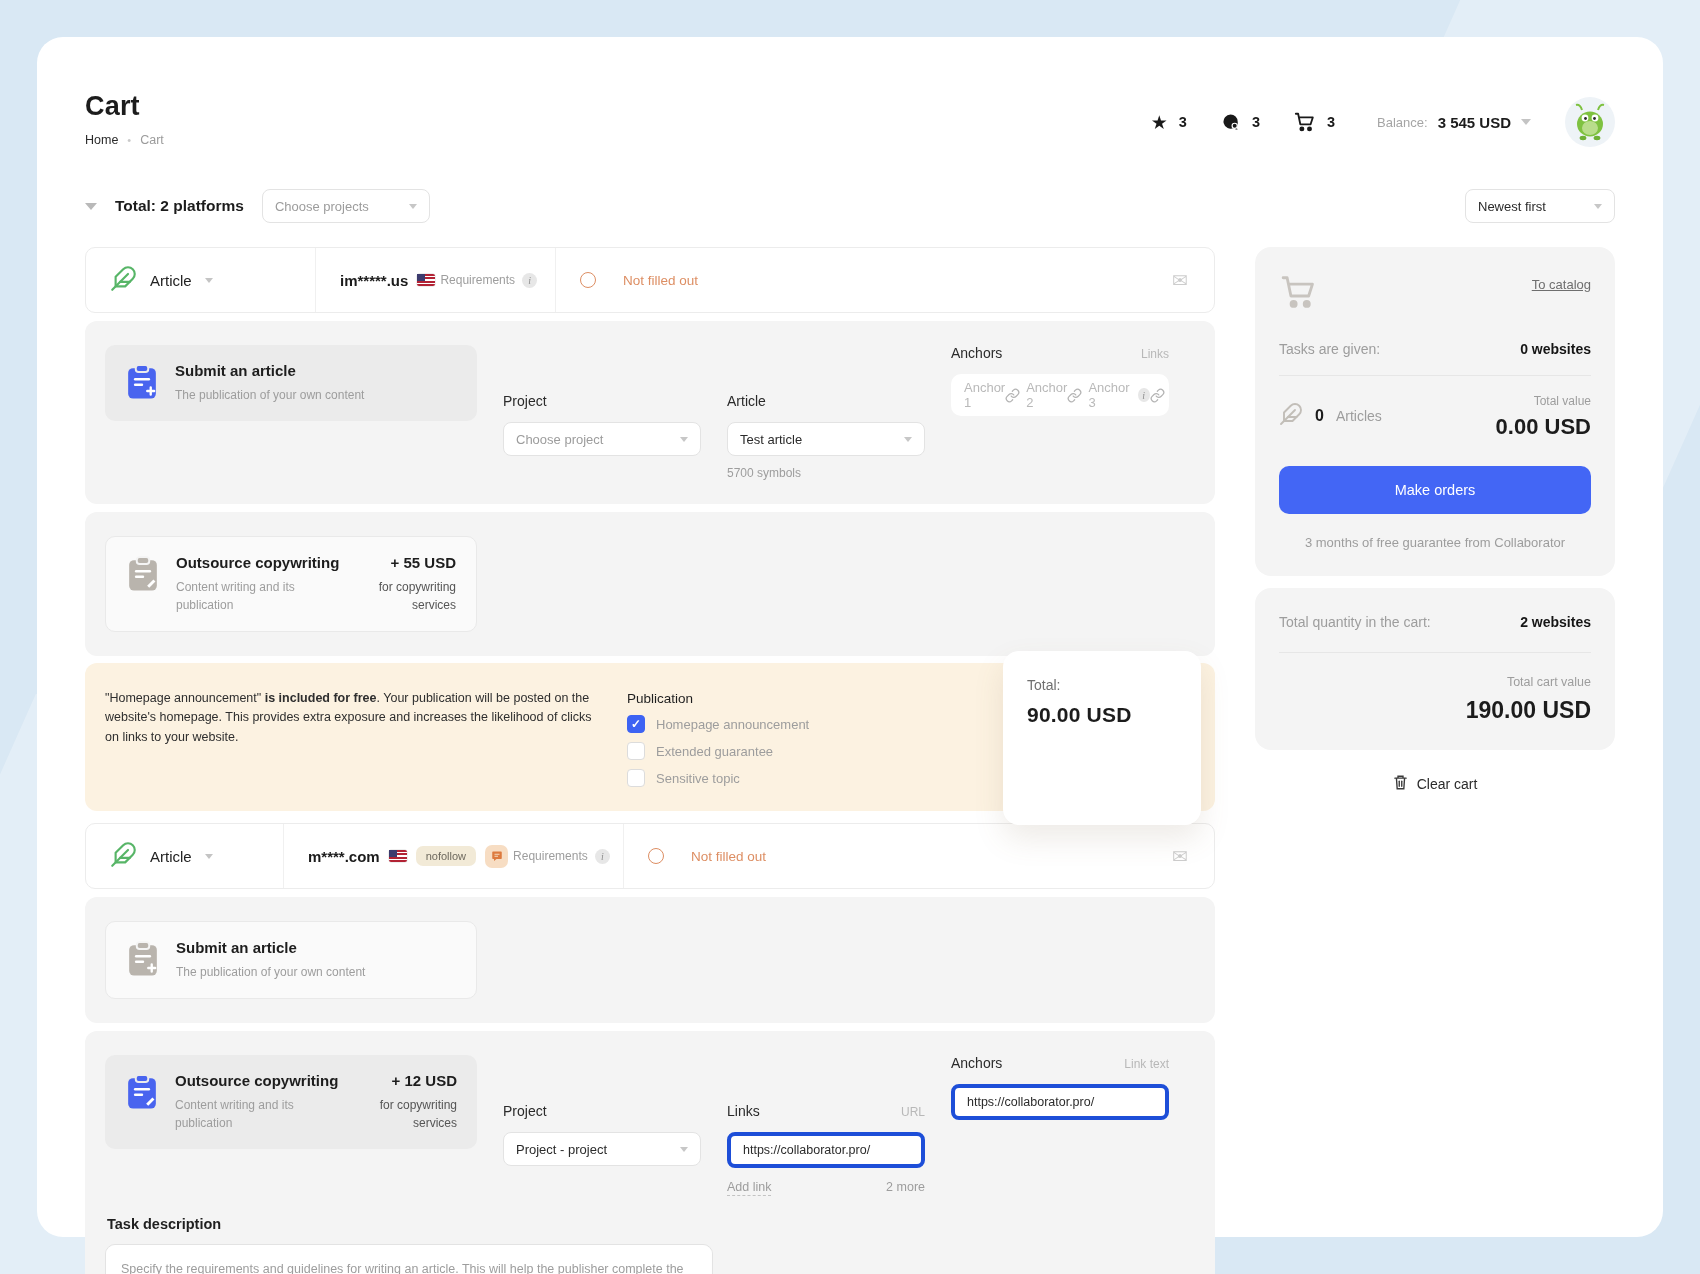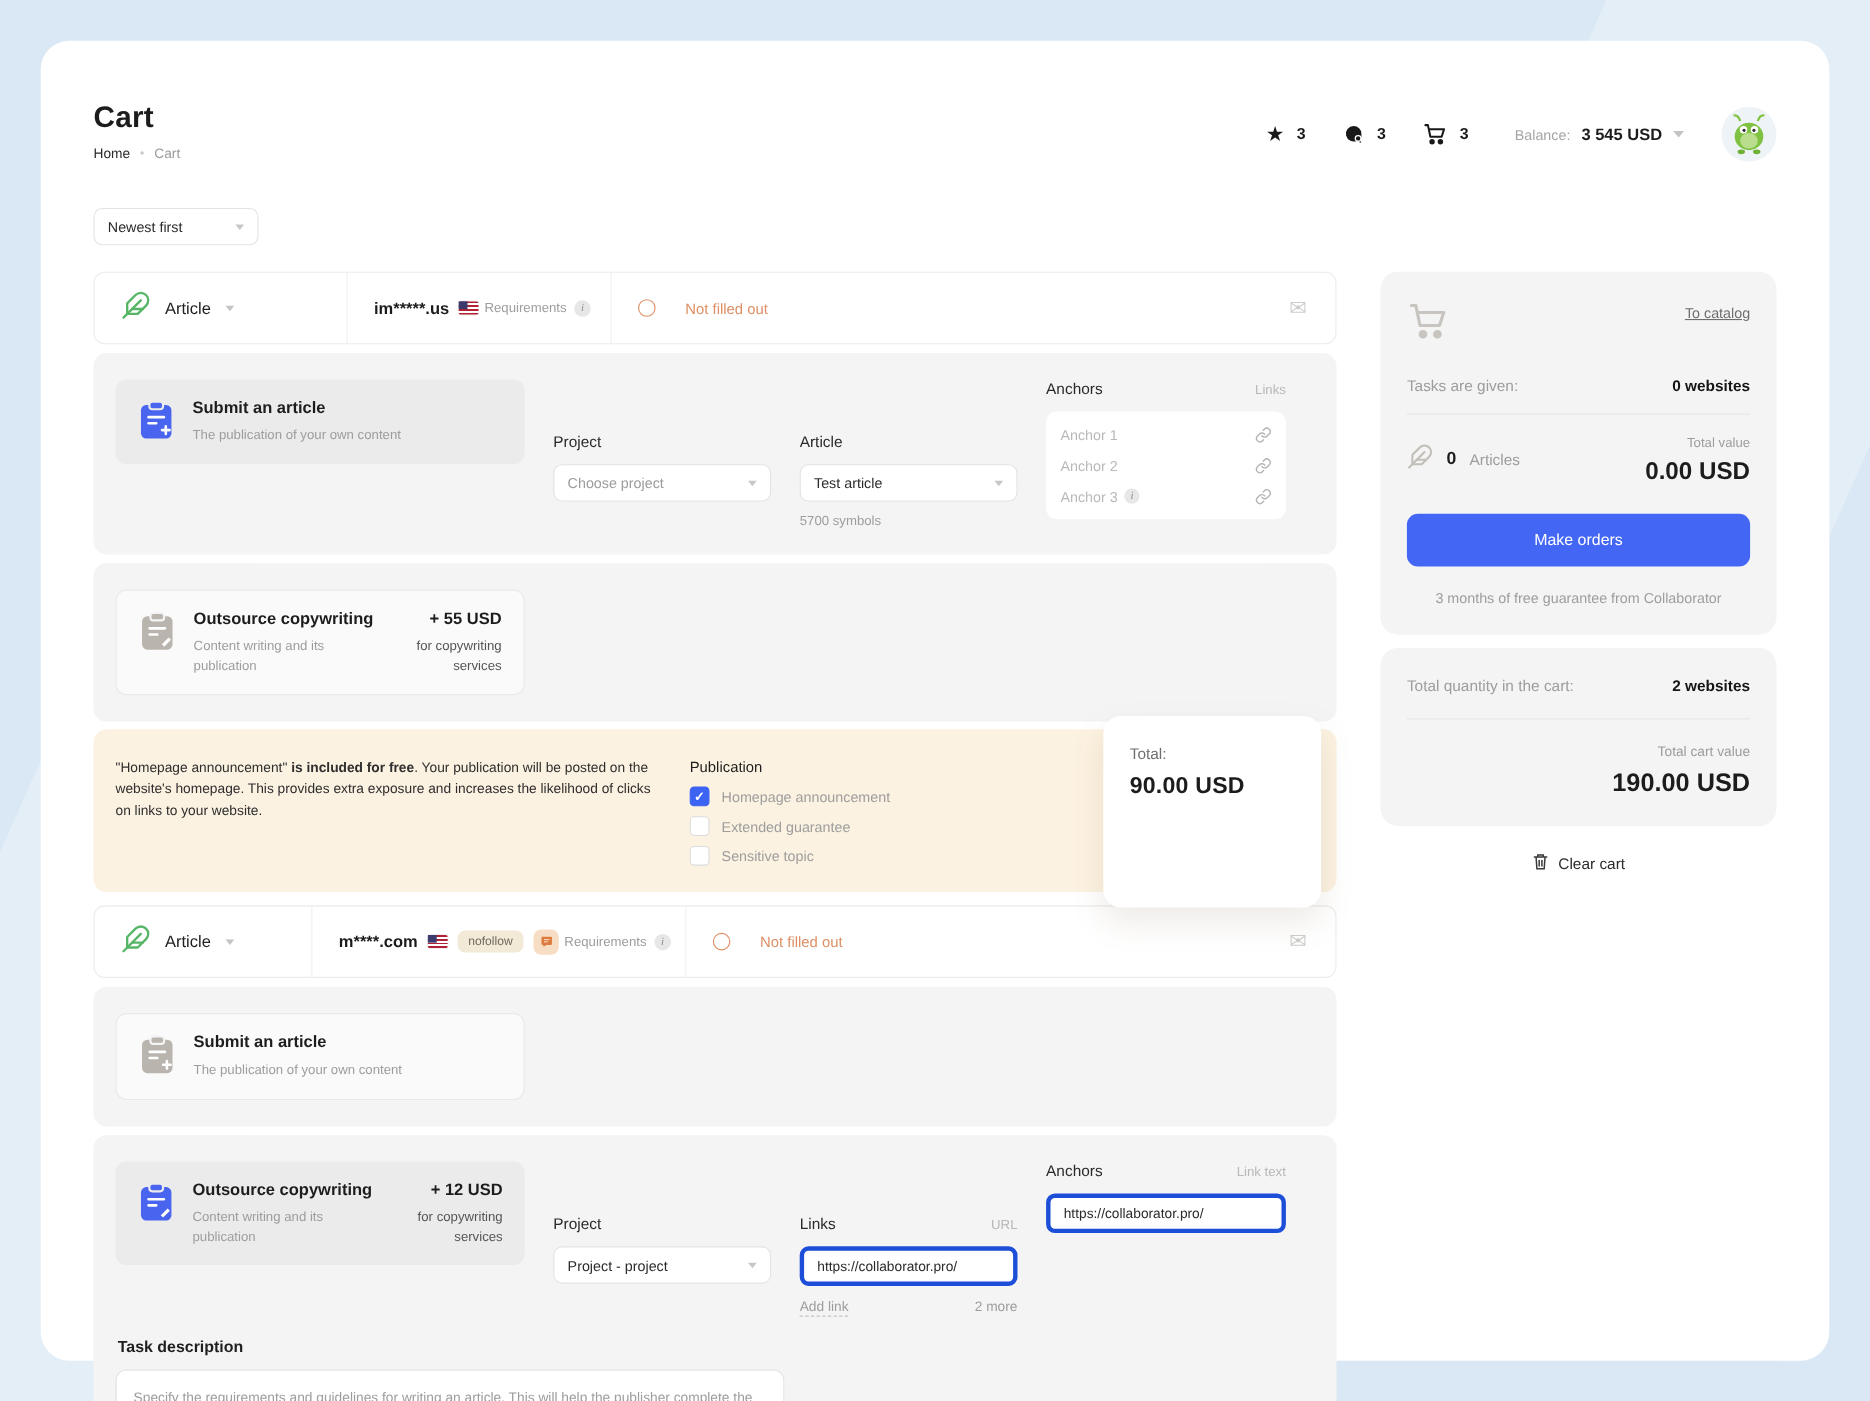--- a/index.html
+++ b/index.html
@@ -89,21 +89,21 @@
   .cb-sub { font-size:12px; color:#9d9d9d; line-height:1.5; max-width:150px; }
   .cb-note { font-size:12px; color:#555; line-height:1.5; text-align:right; }
 
   .fcol { display:flex; flex-direction:column; }
   .fcol.w198 { width:198px;margin-top:48px; } .fcol.w218 { width:218px; }
   .flabel-row { display:flex; justify-content:space-between; align-items:baseline; margin-bottom:13px; }
   .flabel { font-size:14px; color:#2a2a2a; }
   .flabel-side { font-size:12px; color:#b8b8b8; }
   .fhint { font-size:12px; color:#9d9d9d; margin-top:10px; }
   .text-input { height:36px; border:4px solid #1d4ed8; border-radius:8px; background:#fff; padding:0 12px; font-size:12.5px; color:#2b2b2b; font-family:"Liberation Sans", sans-serif; width:100%; }
-  .anchors-box { background:#fff; border-radius:10px; padding:10px 13px; display:flex; flex-direction:column; gap:6px; }
+  .anchors-box { background:#fff; border-radius:10px; padding:10px 13px; display:flex; gap:6px; }
   .anchor-row { display:flex; align-items:center; justify-content:space-between; height:22px; cursor:text; }
   .anchor-name { font-size:13px; color:#b9b9b9; display:flex; align-items:center; gap:6px; }
   .link-glyph { cursor:pointer; display:flex; }
   .sub-links-row { display:flex; justify-content:space-between; margin-top:12px; font-size:12.5px; color:#9d9d9d; }
   .add-link { border-bottom:1px dashed #c3c3c3; padding-bottom:1px; cursor:pointer; }
   .task-label { font-size:14.5px; color:#1f1f1f; margin:20px 0 12px 2px;font-weight:bold; }
   .task-area { width:608px; height:64px; border:1px solid #e3e3e3; border-radius:10px; background:#fff; padding:13px 15px; font-size:12.5px; color:#9d9d9d; font-family:"Liberation Sans", sans-serif; resize:none; line-height:1.8; }
   .task-area::placeholder { color:#9d9d9d; }
 
   
@@ -209,20 +209,28 @@
           <circle cx="17.5" cy="18.5" r="1.4" fill="#2c2c2c"></circle>
             <circle cx="26.5" cy="18.5" r="1.4" fill="#2c2c2c"></circle>
           <ellipse cx="15" cy="38" rx="3.4" ry="2.2" fill="#6fb037"></ellipse>
             <ellipse cx="29" cy="38" rx="3.4" ry="2.2" fill="#6fb037"></ellipse>
         </svg>
       </div>
     </div>
   </header>
 
   <div class="toolbar">
+    <div class="toolbar-left">
+      <span class="collapse-caret"></span>
+      <span class="toolbar-title">Total: 2 platforms</span>
+      <div class="select w170">
+        <span class="sel-text muted">Choose projects</span>
+        <span class="sel-caret"></span>
+      </div>
+    </div>
     <div class="select w150">
       <span class="sel-text">Newest first</span>
       <span class="sel-caret"></span>
     </div>
   </div>
 
   <div class="content">
 
     <main class="main">
 

